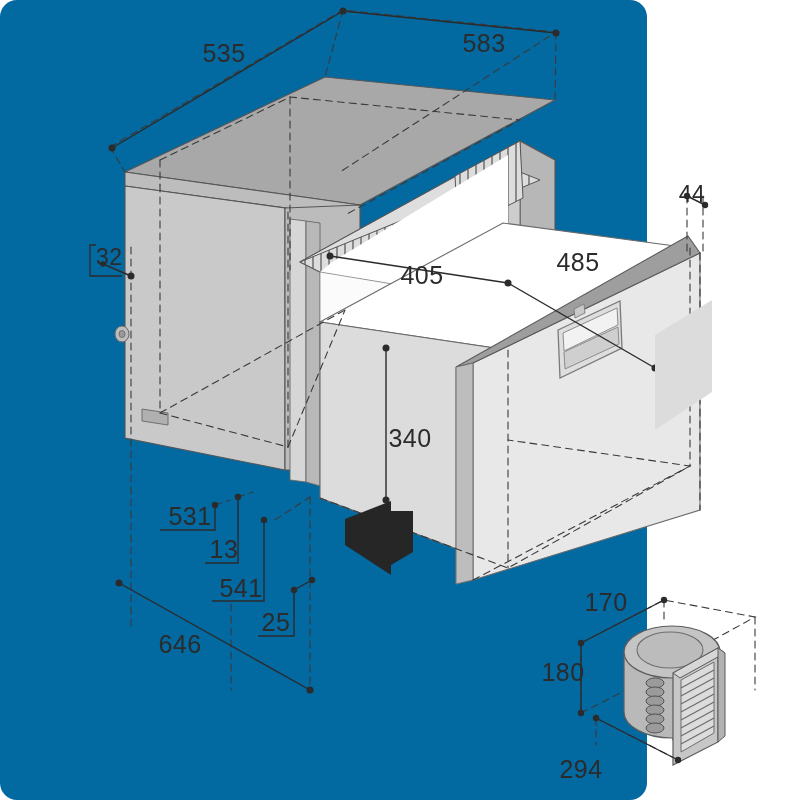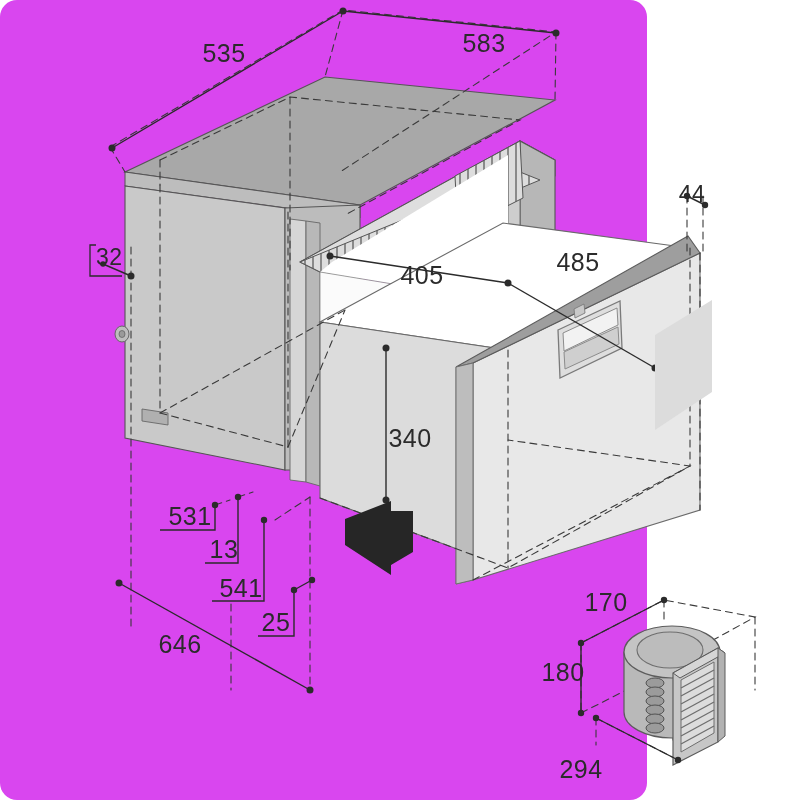--- a/index.html
+++ b/index.html
@@ -1,18 +1,18 @@
 <!DOCTYPE html>
 <html><head>
 <meta charset="utf-8">
 <style>
   html,body{margin:0;padding:0;background:#ffffff;}
   body{width:800px;height:800px;overflow:hidden;
        font-family:"Liberation Sans","DejaVu Sans",sans-serif;}
-  #stage{position:relative;width:647px;height:800px;background:#d946ef;border-radius:17px;}
+  #stage{position:relative;width:647px;height:800px;background:#0369a1;border-radius:17px;}
   svg{display:block;}
   .dimtext{
     font-family:"Liberation Sans","DejaVu Sans",sans-serif;
     font-size:25px; font-weight:400; fill:#2b2b2b;
     letter-spacing:0.5px;
   }
   .dimtext.sm{font-size:23px;}
 </style>
 </head>
 <body>

